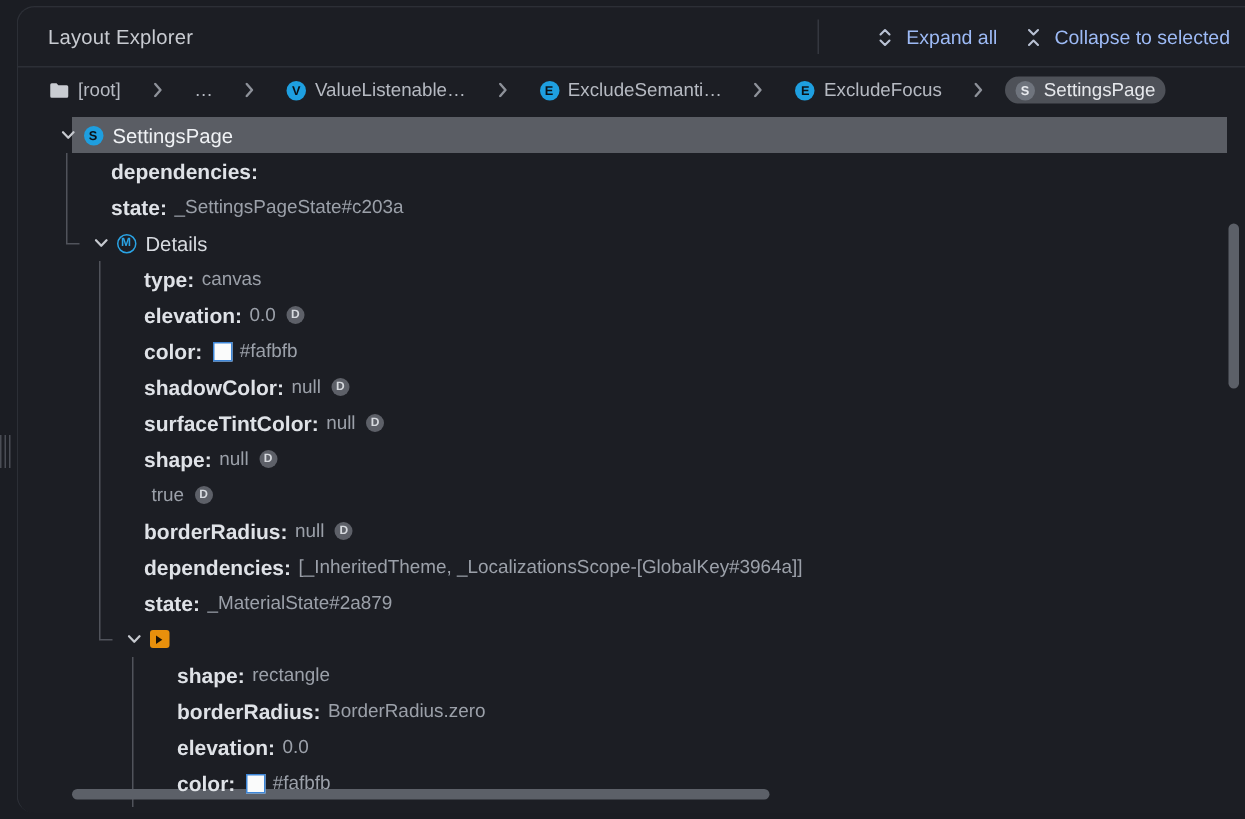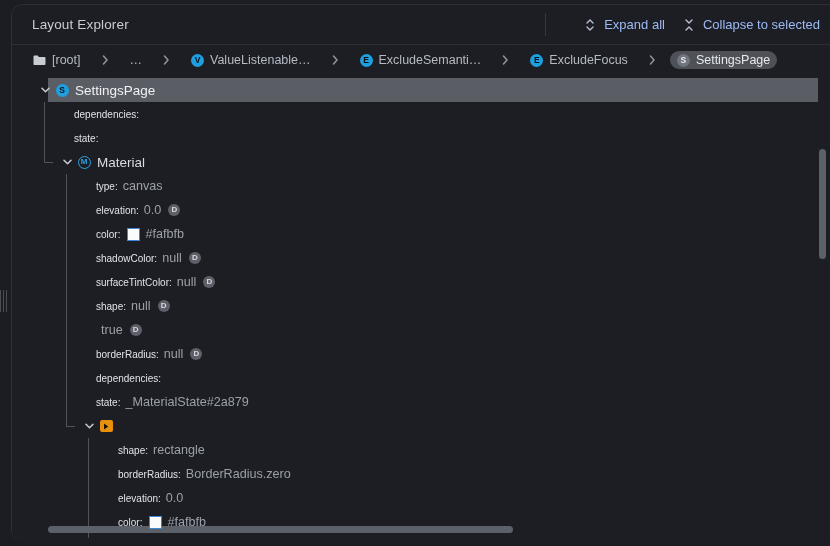--- a/index.html
+++ b/index.html
@@ -258,22 +258,22 @@
   .node-ico .play svg { display: block; }
 
   .node-label {
     color: #d8dbe0;
     font-size: 13.5px;
   }
   .row.selected .node-label { color: #f0f2f5; }
 
   .prop-key {
     color: #dfe2e7;
-    font-weight: normal;
-    font-size: 10px;
+    font-weight: bold;
+    font-size: 14px;
   }
   .prop-val {
     color: #9ba0a9;
     font-size: 12.6px;
     margin-left: 5px;
   }
 
   .dbadge {
     width: 12px; height: 12px;
     border-radius: 50%;
@@ -457,32 +457,33 @@
             </span>
             <span class="node-label">SettingsPage</span>
           </div>
           <div class="row">
             <span style="display: inline-block; flex: 0 0 auto; width: 62px;"></span>
             <span class="prop-key">dependencies:</span>
           </div>
           <div class="row">
             <span style="display: inline-block; flex: 0 0 auto; width: 62px;"></span>
             <span class="prop-key">state:</span>
+            <span class="prop-val">_SettingsPageState#c203a</span>
           </div>
           <div class="row">
             <span style="display: inline-block; flex: 0 0 auto; width: 48px;"></span>
             <span class="caret">
               <svg width="9" height="6" viewBox="0 0 9 6" fill="none" stroke="currentColor" stroke-width="1.5" stroke-linecap="round" stroke-linejoin="round">
                 <path d="M1 1.2 L4.5 4.8 L8 1.2"></path>
               </svg>
             </span>
             <span class="node-ico">
               <span class="ring">M</span>
             </span>
-            <span class="node-label">Material</span>
+            <span class="node-label">Details</span>
           </div>
           <div class="row">
             <span style="display: inline-block; flex: 0 0 auto; width: 84px;"></span>
             <span class="prop-key">type:</span>
             <span class="prop-val">canvas</span>
           </div>
           <div class="row">
             <span style="display: inline-block; flex: 0 0 auto; width: 84px;"></span>
             <span class="prop-key">elevation:</span>
             <span class="prop-val">0.0</span>
@@ -519,20 +520,21 @@
           </div>
           <div class="row">
             <span style="display: inline-block; flex: 0 0 auto; width: 84px;"></span>
             <span class="prop-key">borderRadius:</span>
             <span class="prop-val">null</span>
             <span class="dbadge">D</span>
           </div>
           <div class="row">
             <span style="display: inline-block; flex: 0 0 auto; width: 84px;"></span>
             <span class="prop-key">dependencies:</span>
+            <span class="prop-val">[_InheritedTheme, _LocalizationsScope-[GlobalKey#3964a]]</span>
           </div>
           <div class="row">
             <span style="display: inline-block; flex: 0 0 auto; width: 84px;"></span>
             <span class="prop-key">state:</span>
             <span class="prop-val">_MaterialState#2a879</span>
           </div>
           <div class="row">
             <span style="display: inline-block; flex: 0 0 auto; width: 70px;"></span>
             <span class="caret">
               <svg width="9" height="6" viewBox="0 0 9 6" fill="none" stroke="currentColor" stroke-width="1.5" stroke-linecap="round" stroke-linejoin="round">

